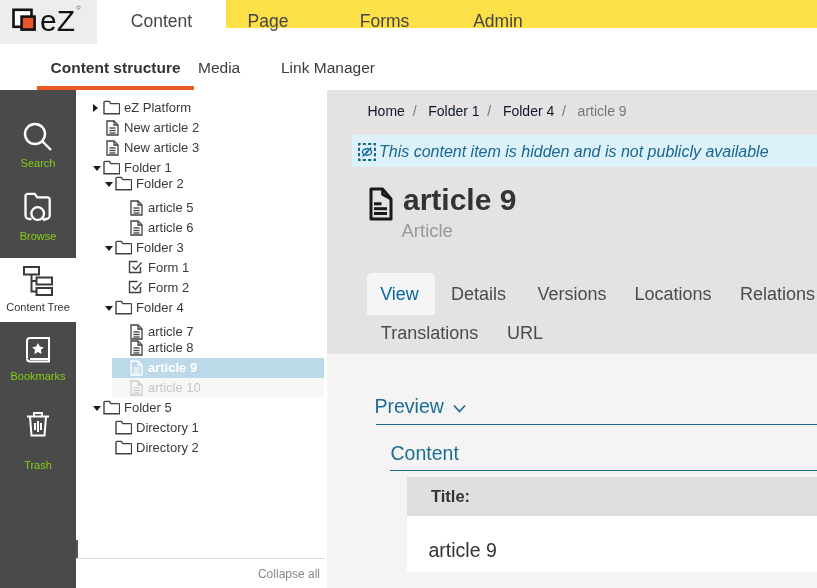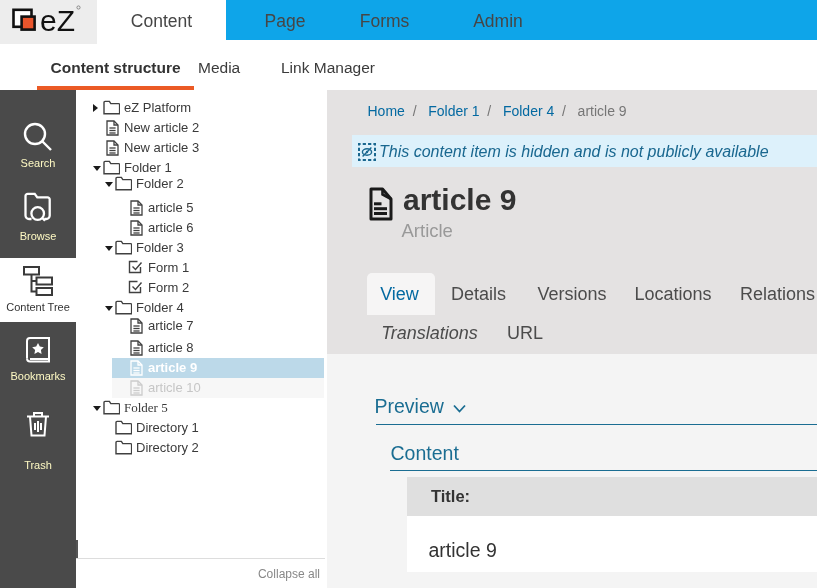--- a/index.html
+++ b/index.html
@@ -1,33 +1,33 @@
 <!DOCTYPE html>
 <html><head>
 <meta charset="utf-8">
 <style>
   * { margin:0; padding:0; box-sizing:border-box; }
   html,body { width:817px; height:588px; overflow:hidden; }
   body { font-family:"Liberation Sans", sans-serif; }
   #page { position:relative; width:817px; height:588px; background:#fff; overflow:hidden; }
 
   
-  #header { position:absolute; left:0; top:0; width:817px; height:40px; background:#0ea5e9; }
+  #header { position:absolute; left:0; top:0; width:817px; height:28px; background:#fde047; }
   #logoblock { position:absolute; left:0; top:0; width:97px; height:44px; background:#ededed; }
   #tab-active-bg { position:absolute; left:97px; top:0; width:129px; height:44px; background:#ffffff; }
   .htab { position:absolute; top:11px; font-size:17.5px; color:#464646; transform:translateX(-50%); white-space:nowrap; }
 
   
   #subnav { position:absolute; left:0; top:44px; width:817px; height:46px; background:#ffffff; }
   .snav { position:absolute; top:14.5px; font-size:15.5px; color:#3b3b3b; white-space:nowrap; }
   #orangebar { position:absolute; left:37px; top:42px; width:157px; height:4px; background:#eb5a25; }
 
   
   #sidebar { position:absolute; left:0; top:90px; width:76px; height:498px; background:#4a4a4a; }
-  .sbitem { position:absolute; left:0; width:76px; text-align:center; color:#fef9c3; }
+  .sbitem { position:absolute; left:0; width:76px; text-align:center; color:#84cc16; }
   .sblabel { font-size:11px; display:block; }
   #sb-active { position:absolute; left:0; top:168px; width:76px; height:64px; background:#ffffff; }
 
   
   #tree { position:absolute; left:76px; top:90px; width:251px; height:498px; background:#ffffff; }
   .trow { position:absolute; left:0; width:256px; height:20px; }
   .trow .arrow { position:absolute; top:6px; width:0; height:0; }
   .arr-r { border-left:5px solid #1a1a1a; border-top:4px solid transparent; border-bottom:4px solid transparent; }
   .arr-d { border-top:5px solid #1a1a1a; border-left:4px solid transparent; border-right:4px solid transparent; top:8px !important; }
   .trow .ticon { position:absolute; top:2px; }
@@ -35,21 +35,21 @@
   #sel-bg { position:absolute; left:36px; top:267.5px; width:212px; height:20px; background:#bcd9e9; }
   #hid-bg { position:absolute; left:36px; top:287.5px; width:212px; height:20px; background:#f7f7f7; }
   #tree-sep { position:absolute; left:0px; top:468px; width:249px; height:1px; background:#dddddd; }
   #collapse { position:absolute; right:7px; top:477px; font-size:12px; color:#888888; }
   #tree-scroll { position:absolute; left:0; top:450px; width:2px; height:18px; background:#555; }
 
   
   #main { position:absolute; left:327px; top:90px; width:490px; height:498px; background:#f4f4f4; }
   #main-gray { position:absolute; left:0; top:0; width:490px; height:264px; background:#e4e2e2; }
   #crumbs { position:absolute; left:40.5px; top:13px; font-size:14px; color:#767676; }
-  #crumbs a { color:#0369a1; text-decoration:none; }
+  #crumbs a { color:#0f172a; text-decoration:none; }
   #banner { position:absolute; left:25px; top:45px; width:465px; height:32px; background:#ddf1fb; }
   #banner-text { position:absolute; left:27px; top:7.5px; font-style:italic; font-size:16px; color:#19678f; white-space:nowrap; }
   #title-icon { position:absolute; left:41px; top:97px; }
   #title { position:absolute; left:76px; top:93px; font-size:30px; font-weight:bold; color:#333333; }
   #subtitle { position:absolute; left:74.5px; top:130px; font-size:18.5px; color:#999999; }
   #viewtab-bg { position:absolute; left:40px; top:183px; width:68px; height:42px; background:#f6f5f5; border-radius:5px 5px 0 0; }
   .ctab { position:absolute; font-size:18px; color:#4c4c4c; transform:translateX(-50%); white-space:nowrap; }
   .ctab1 { top:194px; }
   .ctab2 { top:233px; }
 
@@ -70,21 +70,21 @@
     <div id="tab-active-bg"></div>
     <div id="logoblock">
       <svg width="97" height="44" viewBox="0 0 97 44">
         <rect x="13.5" y="9.8" width="18" height="17" fill="#ffffff" stroke="#111111" stroke-width="2.6"></rect>
         <rect x="21.6" y="16.6" width="13" height="13" fill="#e9552c" stroke="#111111" stroke-width="2.6"></rect>
         <text x="40" y="31.2" font-size="30" fill="#111111" font-family="Liberation Sans">eZ</text>
         <circle cx="78.5" cy="7.5" r="1.6" fill="none" stroke="#666" stroke-width="0.7"></circle>
       </svg>
     </div>
     <div class="htab" style="left:161.5px;">Content</div>
-    <div class="htab" style="left:285px;">Page</div>
+    <div class="htab" style="left:268px;">Page</div>
     <div class="htab" style="left:384.5px;">Forms</div>
     <div class="htab" style="left:498px;">Admin</div>
   </div>
 
   <div id="subnav">
     <div class="snav" style="left:50.5px; font-weight:bold; color:#333;">Content structure</div>
     <div class="snav" style="left:198px;">Media</div>
     <div class="snav" style="left:281px;">Link Manager</div>
     <div id="orangebar"></div>
   </div>
@@ -222,21 +222,21 @@
             </svg></span>
           <span class="tlabel" style="left:72px;">Form 2</span>
         </div>
       <div class="trow" style="top:207.5px;">
           <span class="arrow arr-d" style="left:29px;"></span>
           <span class="ticon" style="left:39px;"><svg width="17" height="15" viewBox="0 0 17 15" fill="none" stroke="#404040" stroke-width="1.4">
               <path d="M1 13.8 V2.4 a1 1 0 0 1 1-1 h4.4 l1.4 2.2 h7.8 a1 1 0 0 1 1 1 v9.2 z"></path>
             </svg></span>
           <span class="tlabel" style="left:60px;">Folder 4</span>
         </div>
-      <div class="trow" style="top:226px;">
+      <div class="trow" style="top:232px;">
           <span class="ticon" style="left:53.6px;"><svg width="13" height="16" viewBox="0 0 13 16" fill="none" stroke="#404040" stroke-width="1.3">
               <path d="M1 1 h7 l4 4 v10 h-11 z"></path>
               <path d="M8 1 v4 h4"></path>
               <line x1="3.4" y1="8" x2="9.6" y2="8"></line>
               <line x1="3.4" y1="10.5" x2="9.6" y2="10.5"></line>
               <line x1="3.4" y1="13" x2="9.6" y2="13"></line>
             </svg></span>
           <span class="tlabel" style="left:72px;">article 7</span>
         </div>
       <div class="trow" style="top:247.5px;">
@@ -262,21 +262,21 @@
       <div class="trow" style="top:287.5px;">
           <span class="ticon" style="left:53.6px;"><svg width="13" height="16" viewBox="0 0 13 16" fill="none" stroke="#cccccc" stroke-width="1.3">
               <path d="M1 1 h7 l4 4 v10 h-11 z"></path>
               <path d="M8 1 v4 h4"></path>
               <line x1="3.4" y1="8" x2="9.6" y2="8"></line>
               <line x1="3.4" y1="10.5" x2="9.6" y2="10.5"></line>
               <line x1="3.4" y1="13" x2="9.6" y2="13"></line>
             </svg></span>
           <span class="tlabel" style="left:72px;color:#c6c6c6;">article 10</span>
         </div>
-      <div class="trow" style="top:307.5px;font-family:Liberation Serif, serif;">
+      <div class="trow" style="top:307.5px;">
           <span class="arrow arr-d" style="left:17px;"></span>
           <span class="ticon" style="left:27px;"><svg width="17" height="15" viewBox="0 0 17 15" fill="none" stroke="#404040" stroke-width="1.4">
               <path d="M1 13.8 V2.4 a1 1 0 0 1 1-1 h4.4 l1.4 2.2 h7.8 a1 1 0 0 1 1 1 v9.2 z"></path>
             </svg></span>
           <span class="tlabel" style="left:48px;">Folder 5</span>
         </div>
       <div class="trow" style="top:327.5px;">
           <span class="ticon" style="left:39px;"><svg width="17" height="15" viewBox="0 0 17 15" fill="none" stroke="#404040" stroke-width="1.4">
               <path d="M1 13.8 V2.4 a1 1 0 0 1 1-1 h4.4 l1.4 2.2 h7.8 a1 1 0 0 1 1 1 v9.2 z"></path>
             </svg></span>
@@ -314,21 +314,21 @@
       <line x1="6" y1="26.5" x2="19" y2="26.5" stroke-width="3"></line>
     </svg>
     <div id="title">article 9</div>
     <div id="subtitle">Article</div>
     <div id="viewtab-bg"></div>
     <div class="ctab ctab1" style="left:72.5px; color:#0369a1;">View</div>
     <div class="ctab ctab1" style="left:151.5px;">Details</div>
     <div class="ctab ctab1" style="left:245px;">Versions</div>
     <div class="ctab ctab1" style="left:346px;">Locations</div>
     <div class="ctab ctab1" style="left:450.5px;">Relations</div>
-    <div class="ctab ctab2" style="left:102.5px;font-style:italic;">Translations</div>
+    <div class="ctab ctab2" style="left:102.5px;">Translations</div>
     <div class="ctab ctab2" style="left:198px;">URL</div>
 
     <div id="preview-h">Preview
       <svg width="13" height="9" viewBox="0 0 13 9" fill="none" stroke="#1a6d92" stroke-width="1.8" style="margin-left:4px;">
         <polyline points="1,1.5 6.5,7.5 12,1.5"></polyline>
       </svg>
     </div>
     <div id="line1"></div>
     <div id="content-h">Content</div>
     <div id="line2"></div>

